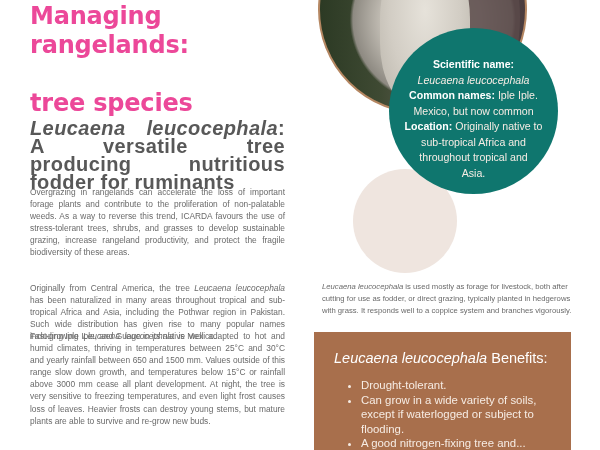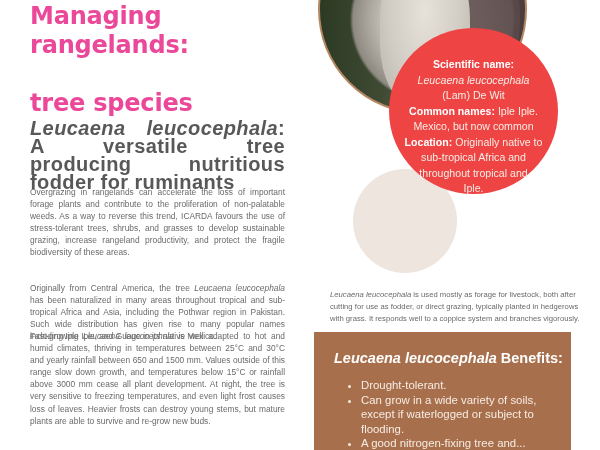--- a/index.html
+++ b/index.html
@@ -19,29 +19,29 @@
            overflow:hidden; border:2px solid #b58762;
            background: radial-gradient(ellipse at 55% 55%, #dcd8d0 0%, #c8c3ba 30%, #8e8a82 50%, rgba(0,0,0,0) 52%),
                        linear-gradient(90deg, #2c3a24 0%, #3f4a33 30%, #6a6058 60%, #5a4a48 80%, #4a3c3e 100%); }
   .sheep { position:absolute; left:60px; top:40px; width:90px; height:160px; border-radius:45% 45% 40% 40%;
            background: radial-gradient(ellipse at 50% 40%, #e6e2da 0%, #d2cdc4 55%, #b9b4aa 100%); }
   .sheep-shadow { position:absolute; left:120px; top:20px; width:80px; height:180px; border-radius:50%;
                   background: #5b4a4a; opacity:0.85; }
   .beige { position:absolute; left:353px; top:169px; width:104px; height:104px; border-radius:50%;
            background:#efe5df; }
   .brown { position:absolute; left:389px; top:28px; width:169px; height:166px; border-radius:50%;
-           background:#ef4444; color:#f6ece4; text-align:center; font-size:10.6px; line-height:15.5px;
+           background:#0f766e; color:#f6ece4; text-align:center; font-size:10.6px; line-height:15.5px;
            box-sizing:border-box; padding-top:29px; }
   .brown b { color:#ffffff; }
   .brown .line { display:block; white-space:nowrap; }
   .para-right { position:absolute; left:314px; top:273px; width:262px; font-size:7.7px; line-height:12.1px;
-                color:#6a6a6a; text-align:left; margin:16px; }
+                color:#6a6a6a; text-align:left; margin:8px; }
   .benefits { position:absolute; left:314px; top:332px; width:257px; height:130px; background:#a86f4c;
               color:#f6ece4; box-sizing:border-box; padding:18px 20px 0 20px; }
-  .benefits h2 { margin:0 0 12px 0; font-size:14.5px; font-weight:bold; color:#ffffff; white-space:nowrap; }
+  .benefits h2 { margin:0 0 12px 0; font-size:14.5px; font-weight:normal; color:#ffffff; white-space:nowrap; }
   .benefits ul { margin:12px; padding:0 0 0 15px; font-size:11.4px; line-height:14.5px; }
   .benefits li { margin:0; }
 </style>
 </head>
 <body>
 
 <h1 class="title">
   <span>Managing rangelands:</span><br>
   <br>
   <span>tree species</span>
@@ -58,27 +58,26 @@
 <div class="photo">
   <div class="sheep-shadow"></div>
   <div class="sheep"></div>
 </div>
 
 <div class="beige"></div>
 
 <div class="brown">
   <span class="line"><b>Scientific name:</b></span>
   <span class="line"><i>Leucaena leucocephala</i></span>
-  <span class="line">(Lam) De Wit</span>
   <span class="line"><b>Common names:</b><span> Iple Iple.</span></span>
   <span class="line">Mexico, but now common</span>
   <span class="line"><b>Location:</b><span> Originally native to</span></span>
   <span class="line">sub-tropical Africa and</span>
   <span class="line">throughout tropical and</span>
-  <span class="line">Iple.</span>
+  <span class="line">Asia.</span>
 </div>
 
 <p class="para-right"><i>Leucaena leucocephala</i><span> is used mostly as forage for livestock, both after cutting for use as fodder, or direct grazing, typically planted in hedgerows with grass. It responds well to a coppice system and branches vigorously.</span></p>
 
 <div class="benefits">
   <h2><i>Leucaena leucocephala</i><span> Benefits:</span></h2>
   <ul>
     <li>Drought-tolerant.</li>
     <li>Can grow in a wide variety of soils, except if waterlogged or subject to flooding.</li>
     <li>A good nitrogen-fixing tree and...</li>

